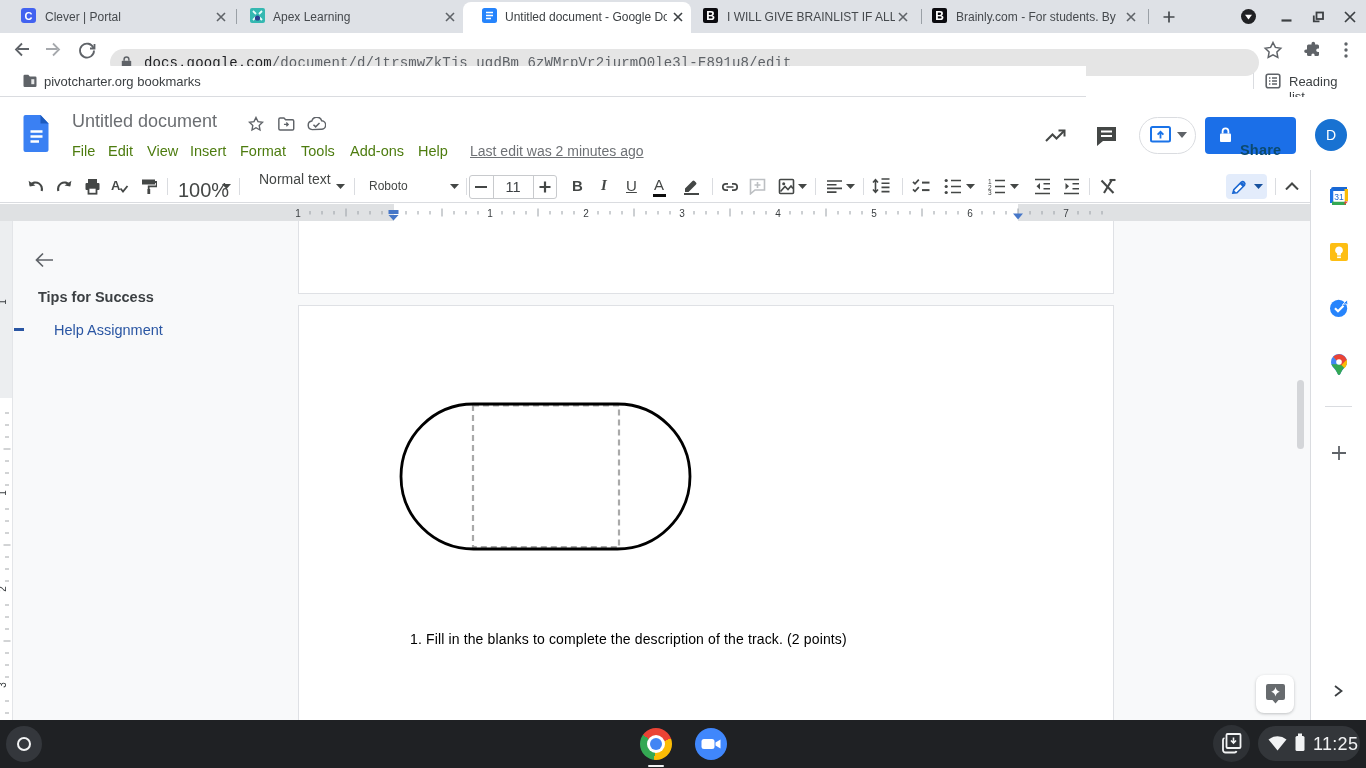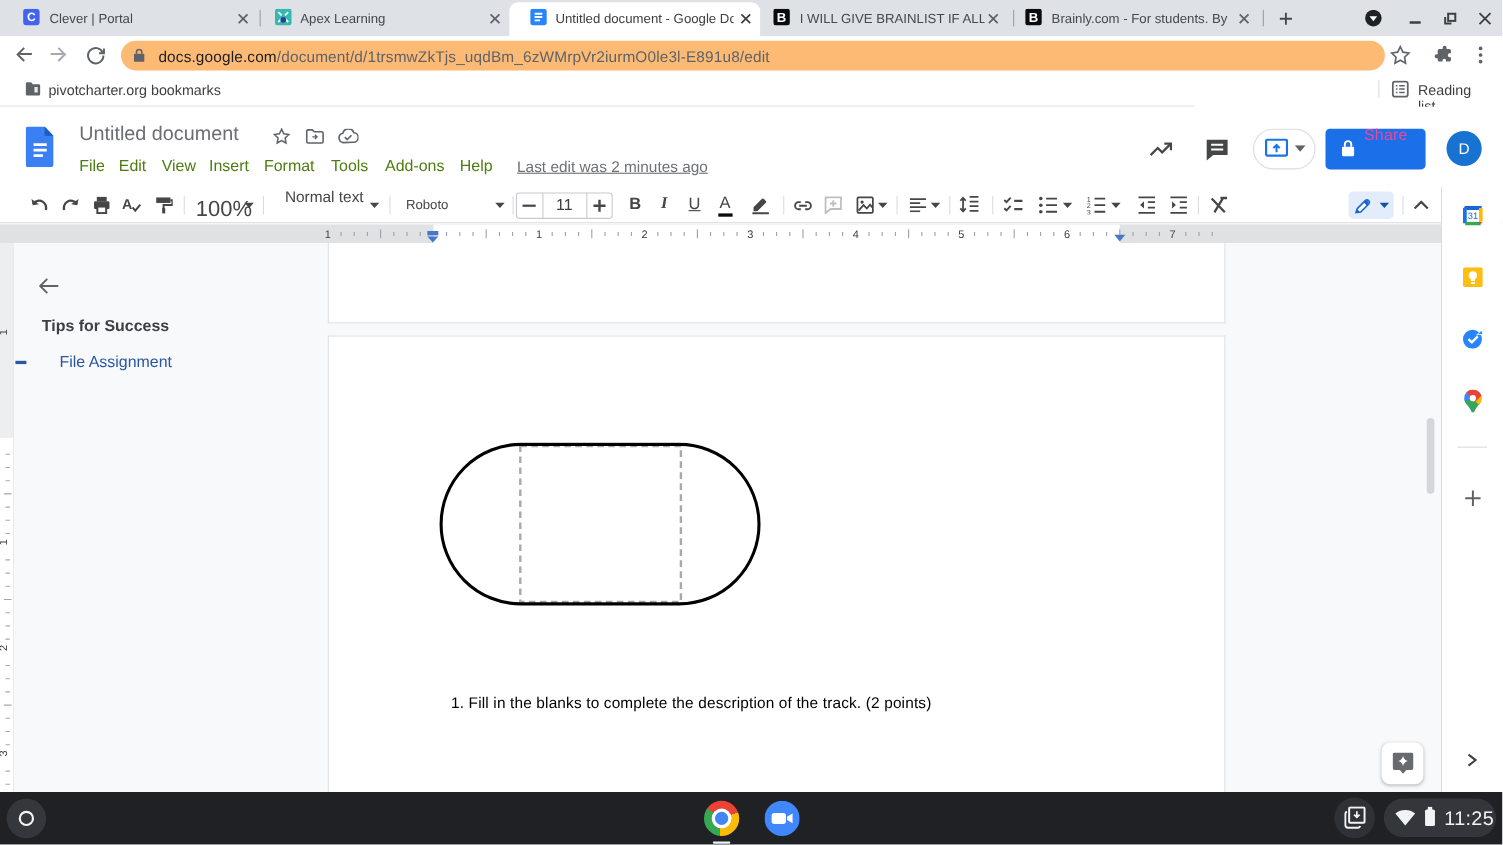--- a/index.html
+++ b/index.html
@@ -6,21 +6,21 @@
 html,body { width:1366px; height:768px; overflow:hidden; font-family:"Liberation Sans", sans-serif; background:#fff; }
 .abs { position:absolute; }
 #screen { position:relative; width:1366px; height:768px; background:#fff; overflow:hidden; }
 #tabstrip { position:absolute; left:0; top:0; width:1366px; height:33px; background:#dee1e6; }
 .tabtitle { position:absolute; top:10px; font-size:12px; color:#45494d; white-space:nowrap; overflow:hidden; }
 .tabx { position:absolute; top:9px; width:16px; height:16px; }
 .tabsep { position:absolute; top:9px; width:1px; height:15px; background:#9aa0a6; }
 .fav { position:absolute; top:8px; width:16px; height:16px; }
 #activetab { position:absolute; left:463px; top:2px; width:228px; height:31px; background:#fff; border-radius:8px 8px 0 0; }
 #navrow { position:absolute; left:0; top:33px; width:1366px; height:33px; background:#fff; }
-#omnibox { position:absolute; left:110px; top:4px; width:1149px; height:27px; background:#fdba74; border-radius:13.5px; }
+#omnibox { position:absolute; left:110px; top:16px; width:1149px; height:27px; background:#e5e5e5; border-radius:13.5px;font-family:Liberation Mono, monospace; }
 .url { position:absolute; left:34px; top:6px; font-size:14px; letter-spacing:0.12px; color:#5f6368; white-space:nowrap; }
 .url b { color:#202124; font-weight:normal; }
 #bookmarks { position:absolute; left:0; top:66px; width:1086px; height:31px; background:#fff; border-bottom:1px solid #dadce0; }
 #docshead { position:absolute; left:0; top:97px; width:1366px; height:73px; background:#fff; z-index:6; }
 .menuitem { position:absolute; top:46px; font-size:14.5px; color:#4d7c0f; }
 #docsbar { position:absolute; left:0; top:170px; width:1366px; height:33px; background:#fff; border-bottom:1px solid #dadce0; }
 .tsep { position:absolute; top:8px; width:1px; height:17px; background:#dadce0; }
 #ruler { position:absolute; left:0; top:204px; width:1310px; height:17px; background:#dfe1e3; overflow:hidden; }
 #vruler { position:absolute; left:0; top:221px; width:13px; height:499px; background:#fff; overflow:hidden; border-right:1px solid #e3e5e8; }
 #canvas { position:absolute; left:13px; top:221px; width:1297px; height:499px; background:#f8f9fa; }
@@ -195,21 +195,21 @@
         <path d="M10.5 12.5 V6 M7.6 8.7 L10.5 5.8 L13.4 8.7" fill="none" stroke="#1a73e8" stroke-width="1.8"></path>
       </svg>
   <svg class="abs" style="left:1177px;top:35px" width="10" height="6" viewBox="0 0 10 6">
         <path d="M0 0 L5 6 L10 0 Z" fill="#5f6368"></path>
       </svg>
   <div class="abs" style="left:1205px;top:20px;width:91px;height:37px;background:#1b6fe8;border-radius:4px"></div>
   <svg class="abs" style="left:1219px;top:30px" width="13" height="16" viewBox="0 0 13 16">
         <rect x="1" y="6.5" width="11" height="8.5" rx="1" fill="#fff"></rect>
         <path d="M3.6 6.5 V4.2 a2.9 2.9 0 0 1 5.8 0 V6.5" fill="none" stroke="#fff" stroke-width="1.8"></path>
       </svg>
-  <div class="abs" style="left:1240px;top:18px;font-size:14.5px;font-weight:normal;color:#ec4899;letter-spacing:0.2px">Share</div>
+  <div class="abs" style="left:1240px;top:45px;font-size:14.5px;font-weight:bold;color:#0c4a6e;letter-spacing:0.2px">Share</div>
   <div class="abs" style="left:1315px;top:22px;width:32px;height:32px;border-radius:50%;background:#1872d2;color:#fff;font-size:14px;text-align:center;line-height:32px">D</div>
 </div>
 
 <div id="docsbar">
   <svg class="abs" style="left:27px;top:9px" width="18" height="16" viewBox="0 0 18 16">
         <path d="M3 6.5 C5 3.5 9 2.5 12 4.5 C14.5 6.2 15.3 9 14.7 12" fill="none" stroke="#444746" stroke-width="2.1"></path>
         <path d="M1.6 1.8 L2.8 7.6 L8.4 6.6 Z" fill="#444746"></path>
       </svg>
   <svg class="abs" style="left:55px;top:9px" width="18" height="16" viewBox="0 0 18 16">
         <path d="M15 6.5 C13 3.5 9 2.5 6 4.5 C3.5 6.2 2.7 9 3.3 12" fill="none" stroke="#444746" stroke-width="2.1"></path>
@@ -455,21 +455,21 @@
 
 <div id="canvas">
   <div id="page1"></div>
   <div id="page2"></div>
 
   <svg class="abs" style="left:21px;top:31px" width="20" height="16" viewBox="0 0 20 16">
         <path d="M19 8 H2.5 M9 1.5 L2.5 8 L9 14.5" fill="none" stroke="#5f6368" stroke-width="1.7"></path>
       </svg>
   <div class="ol-head" style="left:25px;top:68px">Tips for Success</div>
   <div class="abs" style="left:1px;top:107px;width:10px;height:2.5px;background:#2a56a3"></div>
-  <div class="ol-item" style="left:41px;top:101px">File Assignment</div>
+  <div class="ol-item" style="left:41px;top:101px">Help Assignment</div>
 
   <svg class="abs" style="left:386px;top:181px" width="293" height="149">
     <rect x="74" y="3.4" width="146" height="141.8" fill="none" stroke="#a9a9a9" stroke-width="2.2" stroke-dasharray="6 4"></rect>
     <rect x="2" y="2" width="289" height="145" rx="72.5" ry="72.5" fill="none" stroke="#000" stroke-width="2.8"></rect>
   </svg>
 
   <div class="abs" style="left:397px;top:410px;font-size:14px;letter-spacing:0.14px;color:#000">1. Fill in the blanks to complete the description of the track. (2 points)</div>
 
   <div class="abs" style="left:1284px;top:159px;width:7px;height:69px;background:#d4d6d9;border-radius:3.5px"></div>
 

